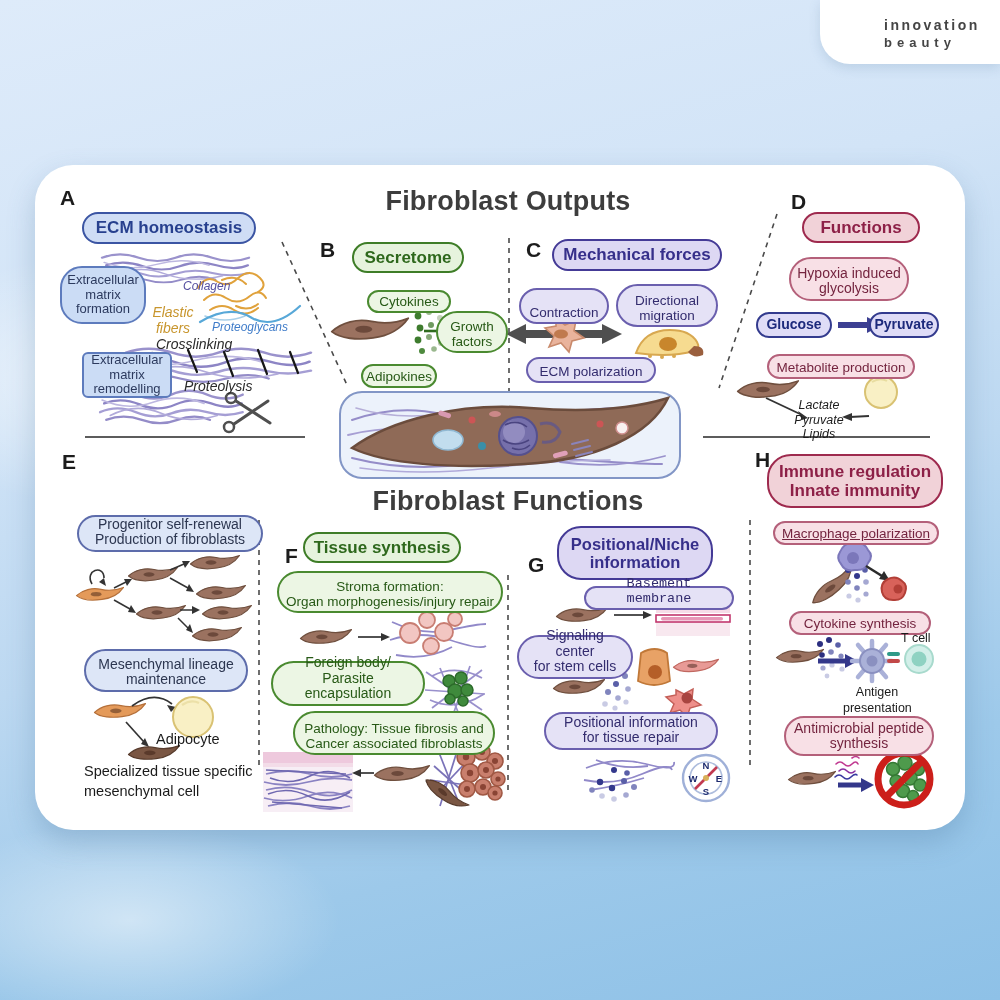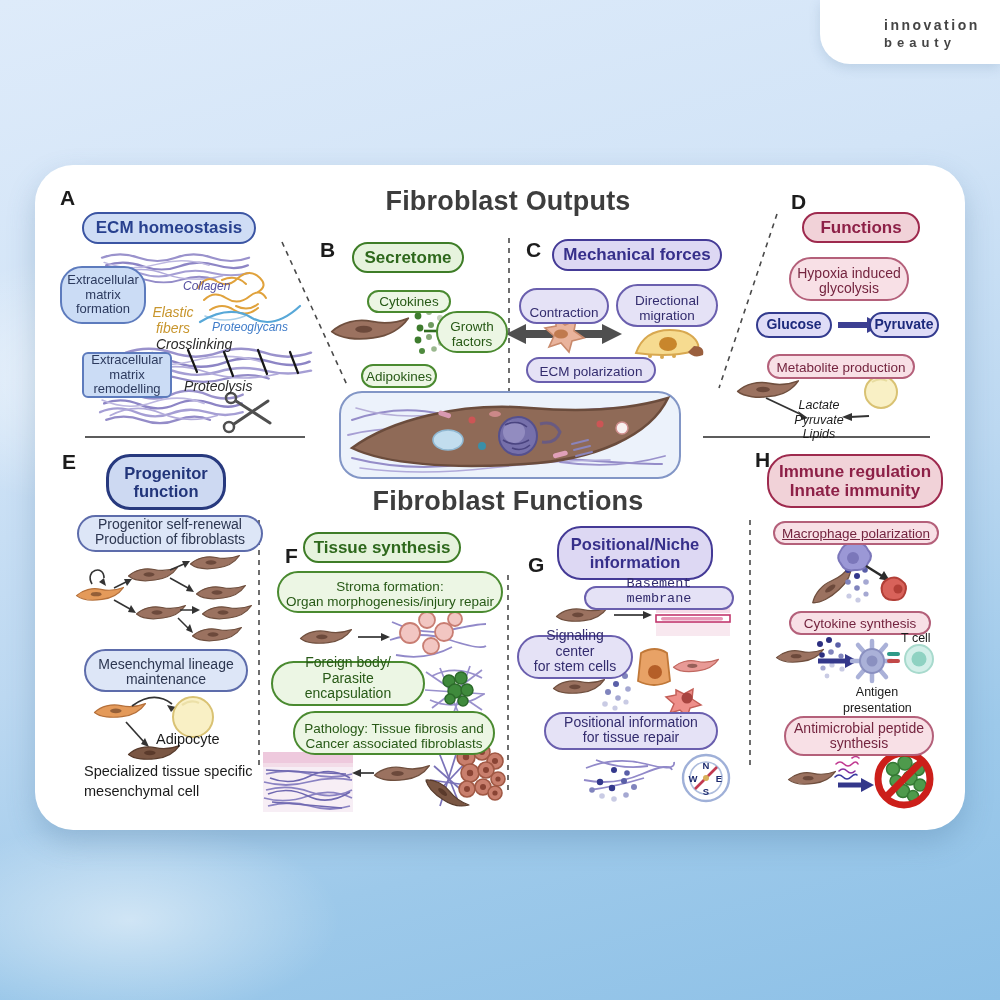--- a/index.html
+++ b/index.html
@@ -527,24 +527,20 @@
   <div class="pill s-lav" style="left:756px;top:312px;width:76px;height:26px;">Glucose</div>
   <div class="pill s-lav" style="left:869px;top:312px;width:70px;height:26px;">Pyruvate</div>
   <div class="pill sub s-pink" style="left:767px;top:354px;width:148px;height:25px;">Metabolite production</div>
   <div class="ital" style="left:786px;top:398px;width:66px;font-size:12.5px;color:#1d1d1d;line-height:1.16;">
       <span class="ln">Lactate</span>
       <span class="ln">Pyruvate</span>
       <span class="ln">Lipids</span>
     </div>
 
   <div class="sec-letter" style="left:62px;top:450px;">E</div>
-  <div class="pill c-navy" style="left:106px;top:454px;width:120px;height:56px;font-weight:bold;font-size:16.5px;border-radius:24px;">
-      <span class="ln">Progenitor</span>
-      <span class="ln">function</span>
-    </div>
   <div class="pill sub s-lblue" style="left:77px;top:515px;width:186px;height:37px;font-size:14px;">
       <span class="ln">Progenitor self-renewal</span>
       <span class="ln">Production of fibroblasts</span>
     </div>
   <div class="pill sub s-lblue" style="left:84px;top:649px;width:164px;height:43px;font-size:14px;">
       <span class="ln">Mesenchymal lineage</span>
       <span class="ln">maintenance</span>
     </div>
   <div class="cap" style="left:156px;top:730px;font-size:14.5px;">Adipocyte</div>
   <div class="cap" style="left:84px;top:762px;width:190px;">

